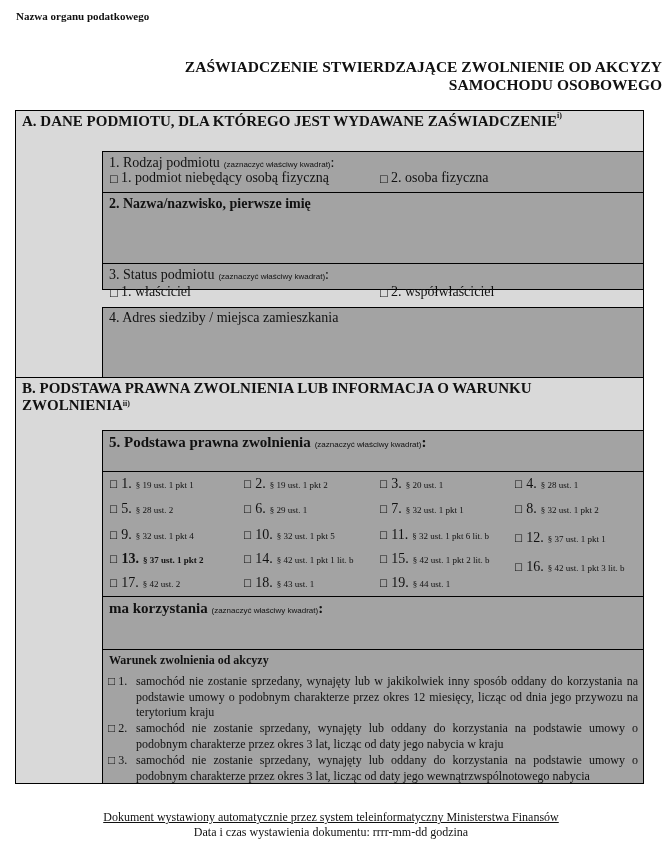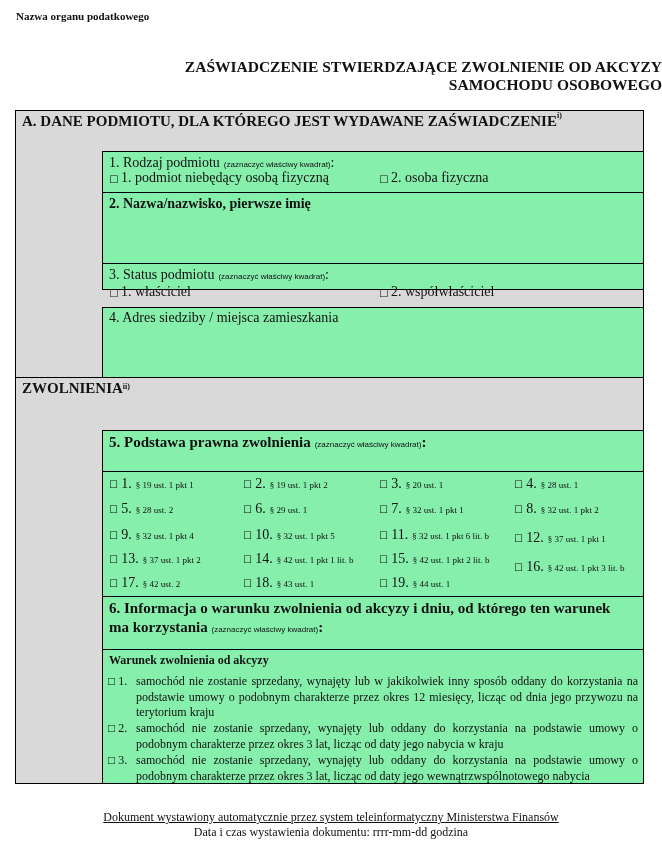--- a/index.html
+++ b/index.html
@@ -12,21 +12,21 @@
   .title2 { top: 76px; }
 
   .gray { background: #d9d9d9; }
   .box { position: absolute; border: 1.5px solid #000; box-sizing: border-box; }
   .outer { left: 15px; top: 110px; width: 629px; height: 674px; background: #d9d9d9; }
 
   .secA-title { left: 22px; top: 113px; font-size: 15px; font-weight: bold; }
   .secB-title { left: 22px; top: 380px; font-size: 15px; font-weight: bold; line-height: 17px; }
   sup { font-size: 8px; vertical-align: top; position: relative; top: -2px; }
 
-  .cell { position: absolute; left: 102px; width: 542px; background: #86efac;
+  .cell { position: absolute; left: 102px; width: 542px; background: #a3a3a3;
           border: 1.5px solid #000; box-sizing: border-box; }
   .hline { position: absolute; left: 15px; width: 629px; height: 0; border-top: 1.5px solid #000; }
 
   .f-label { font-size: 14px; }
   .f-small { font-family: "Liberation Sans", sans-serif; font-size: 8px; }
   .opt { font-size: 14px; position: absolute; }
   .cb { font-family: "DejaVu Sans", sans-serif; font-size: 10px; display: inline-block; width: 12px; }
 
   .grid-item { position: absolute; font-size: 14px; white-space: nowrap; }
   .grid-item .ref { font-size: 9px; margin-left: 4px; }
@@ -83,20 +83,21 @@
 </div>
 
 <div class="cell" style="top:307px;height:71px;">
   <div class="abs f-label" style="left:6px;top:2px;">4. Adres siedziby / miejsca zamieszkania</div>
   <div class="abs f-label" style="left:6px;top:22px;"></div>
 </div>
 
 <div class="hline" style="top:377px;"></div>
 
 <div class="abs secB-title">
+  <div>B. PODSTAWA PRAWNA ZWOLNIENIA LUB INFORMACJA O WARUNKU</div>
   <div><span>ZWOLNIENIA</span><sup>ii)</sup></div>
 </div>
 
 <div class="cell gray" style="top:430px;height:42px;">
   <div class="abs" style="left:6px;top:2px;">
     <span class="s6-head">5. Podstawa prawna zwolnienia</span>
     <span class="f-small">(zaznaczyć właściwy kwadrat)</span><span class="s6-head">:</span>
   </div>
 </div>
 
@@ -106,32 +107,31 @@
     <div class="grid-item" style="left: 276px; top: 4px;"><span class="cbx">☐ </span><span>3.</span><span class="ref">§ 20 ust. 1</span></div>
     <div class="grid-item" style="left: 411px; top: 4px;"><span class="cbx">☐ </span><span>4.</span><span class="ref">§ 28 ust. 1</span></div>
     <div class="grid-item" style="left: 6px; top: 29px;"><span class="cbx">☐ </span><span>5.</span><span class="ref">§ 28 ust. 2</span></div>
     <div class="grid-item" style="left: 140px; top: 29px;"><span class="cbx">☐ </span><span>6.</span><span class="ref">§ 29 ust. 1</span></div>
     <div class="grid-item" style="left: 276px; top: 29px;"><span class="cbx">☐ </span><span>7.</span><span class="ref">§ 32 ust. 1 pkt 1</span></div>
     <div class="grid-item" style="left: 411px; top: 29px;"><span class="cbx">☐ </span><span>8.</span><span class="ref">§ 32 ust. 1 pkt 2</span></div>
     <div class="grid-item" style="left: 6px; top: 55px;"><span class="cbx">☐ </span><span>9.</span><span class="ref">§ 32 ust. 1 pkt 4</span></div>
     <div class="grid-item" style="left: 140px; top: 55px;"><span class="cbx">☐ </span><span>10.</span><span class="ref">§ 32 ust. 1 pkt 5</span></div>
     <div class="grid-item" style="left: 276px; top: 55px;"><span class="cbx">☐ </span><span>11.</span><span class="ref">§ 32 ust. 1 pkt 6 lit. b</span></div>
     <div class="grid-item" style="left: 411px; top: 58px;"><span class="cbx">☐ </span><span>12.</span><span class="ref">§ 37 ust. 1 pkt 1</span></div>
-    <div class="grid-item" style="left: 6px; top: 79px;"><span class="cbx">☐ </span><span>13.</span><span class="ref">§ 37 ust. 1 pkt 2</span></div>
+    <div class="grid-item" style="left: 6px; top: 79px; font-weight: bold;"><span class="cbx">☐ </span><span>13.</span><span class="ref">§ 37 ust. 1 pkt 2</span></div>
     <div class="grid-item" style="left: 140px; top: 79px;"><span class="cbx">☐ </span><span>14.</span><span class="ref">§ 42 ust. 1 pkt 1 lit. b</span></div>
     <div class="grid-item" style="left: 276px; top: 79px;"><span class="cbx">☐ </span><span>15.</span><span class="ref">§ 42 ust. 1 pkt 2 lit. b</span></div>
     <div class="grid-item" style="left: 411px; top: 87px;"><span class="cbx">☐ </span><span>16.</span><span class="ref">§ 42 ust. 1 pkt 3 lit. b</span></div>
     <div class="grid-item" style="left: 6px; top: 103px;"><span class="cbx">☐ </span><span>17.</span><span class="ref">§ 42 ust. 2</span></div>
     <div class="grid-item" style="left: 140px; top: 103px;"><span class="cbx">☐ </span><span>18.</span><span class="ref">§ 43 ust. 1</span></div>
     <div class="grid-item" style="left: 276px; top: 103px;"><span class="cbx">☐ </span><span>19.</span><span class="ref">§ 44 ust. 1</span></div>
   </div>
 
 <div class="cell gray" style="top:596px;height:54px;">
   <div class="abs s6-head" style="left:6px;top:2px;width:530px;">
-    <div>6. Informacja o warunku zwolnienia od akcyzy i dniu, od którego ten warunek</div>
     <div><span>ma korzystania</span>
       <span class="f-small" style="font-weight:normal;">(zaznaczyć właściwy kwadrat)</span><span>:</span></div>
   </div>
 </div>
 
 <div class="cell" style="top:649px;height:135px;">
   <div class="abs" style="left:6px;top:3px;font-size:12px;font-weight:bold;">Warunek zwolnienia od akcyzy</div>
 </div>
 
 <div class="cond" style="top:674px;">

